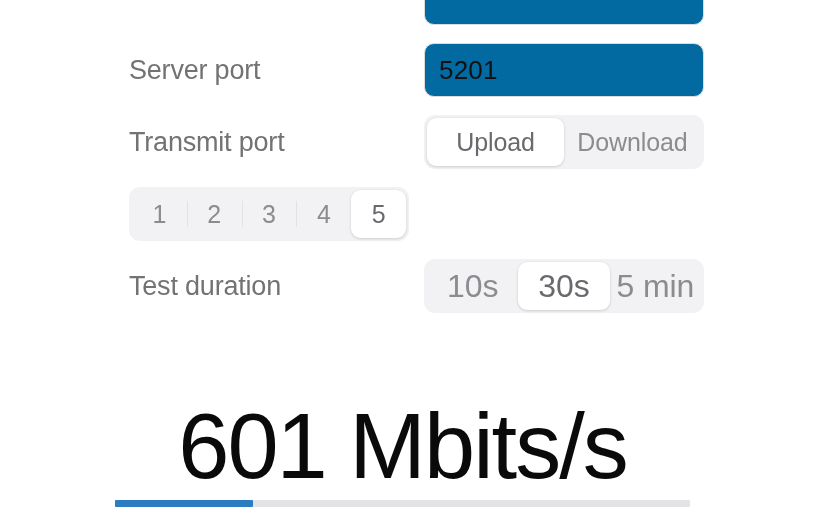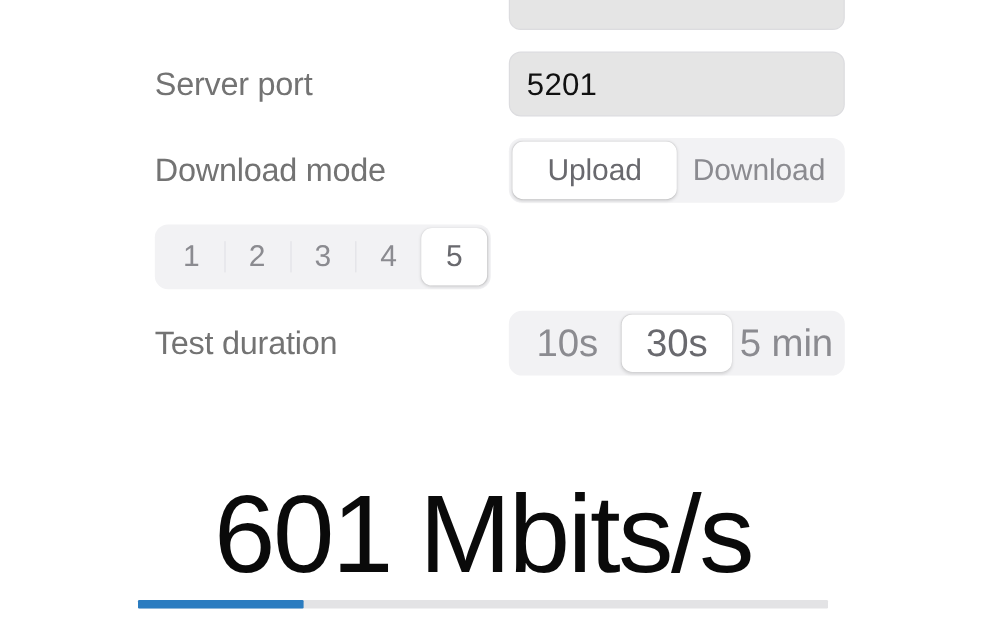--- a/index.html
+++ b/index.html
@@ -53,21 +53,21 @@
     justify-content: flex-start;
   }
 
   
   .text-input {
     box-sizing: border-box;
     width: 280px;
     height: 54px;
     border: 1px solid #dcdcdf;
     border-radius: 10px;
-    background: #e5e5e5;
+    background: #0369a1;
     font-family: "Liberation Sans", sans-serif;
     font-size: 26px;
     color: #111111;
     padding: 0 14px;
     outline: none;
     letter-spacing: 0.2px;
   }
   .text-input::placeholder { color: #b0b0b4; }
 
   
@@ -166,21 +166,21 @@
     </div>
 
     <div class="row">
       <div class="row-label">Server port</div>
       <div class="row-control">
         <input class="text-input" type="text" value="5201" style="">
       </div>
     </div>
 
     <div class="row">
-      <div class="row-label">Download mode</div>
+      <div class="row-label">Transmit port</div>
       <div class="row-control">
         <div class="segmented mode">
           <div class="seg selected">Upload</div>
           <div class="seg">Download</div>
         </div>
       </div>
     </div>
 
     <div class="row">
       <div class="row-control">

